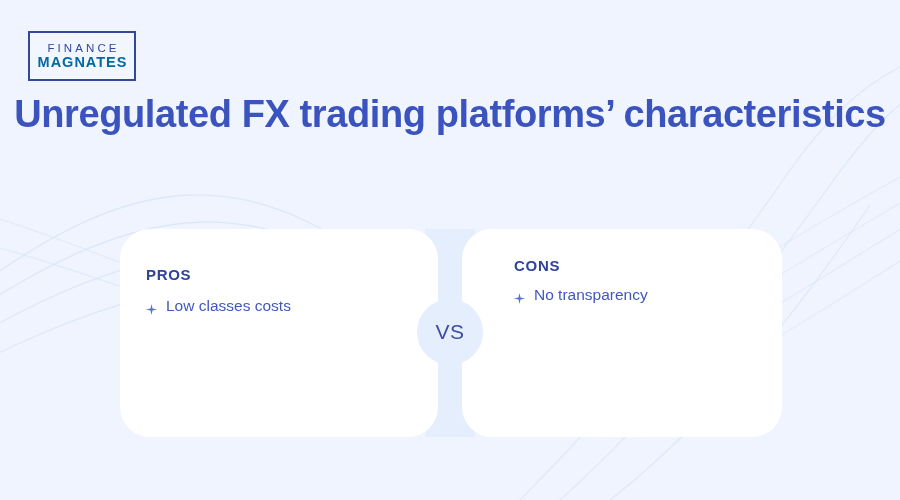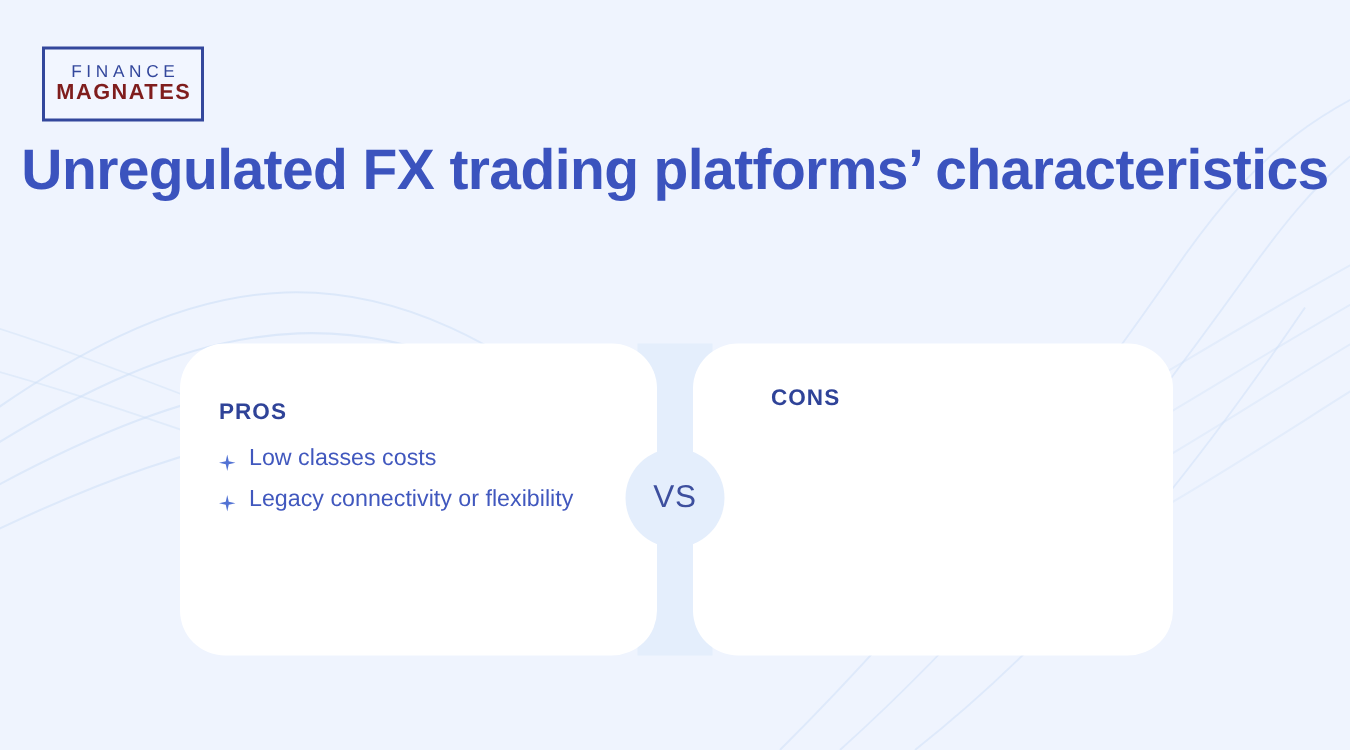--- a/index.html
+++ b/index.html
@@ -38,21 +38,21 @@
     font-size: 11.5px;
     letter-spacing: 3.1px;
     color: #33479c;
     font-weight: 400;
     text-indent: 3.1px;
     margin-bottom: 0;
   }
   .logo-line2 {
     font-size: 14.5px;
     letter-spacing: 1.0px;
-    color: #7f1d1d;
+    color: #0369a1;
     font-weight: 700;
     text-indent: 1px;
   }
 
   
   .title {
     position: absolute;
     left: 0; top: 92px;
     width: 900px;
     text-align: center;
@@ -172,37 +172,37 @@
       <div class="card-heading">PROS</div>
       <ul class="feature-list">
         <li>
           <span class="spark">
             <svg viewBox="0 0 12 12" width="11" height="11">
                 <path d="M6 0 L7.1 4.9 L12 6 L7.1 7.1 L6 12 L4.9 7.1 L0 6 L4.9 4.9 Z" fill="#5272d4"></path>
               </svg>
           </span>
           <span class="li-text">Low classes costs</span>
         </li>
+      </ul>
+    </div>
+  </div>
+
+  <div class="card card-cons">
+    <div class="card-inner card-inner-cons">
+      <div class="card-heading card-heading-cons">CONS</div>
+      <ul class="feature-list">
         <li>
           <span class="spark">
             <svg viewBox="0 0 12 12" width="11" height="11">
                 <path d="M6 0 L7.1 4.9 L12 6 L7.1 7.1 L6 12 L4.9 7.1 L0 6 L4.9 4.9 Z" fill="#5272d4"></path>
               </svg>
           </span>
-          <span class="li-text">Legacy connectivity or flexibility</span>
+          <span class="li-text">No transparency</span>
         </li>
       </ul>
     </div>
   </div>
 
-  <div class="card card-cons">
-    <div class="card-inner card-inner-cons">
-      <div class="card-heading card-heading-cons">CONS</div>
-      <ul class="feature-list">
-      </ul>
-    </div>
-  </div>
-
   <div class="vs-circle">
     <span class="vs-label">VS</span>
   </div>
 
 </div>
 
 </body></html>

